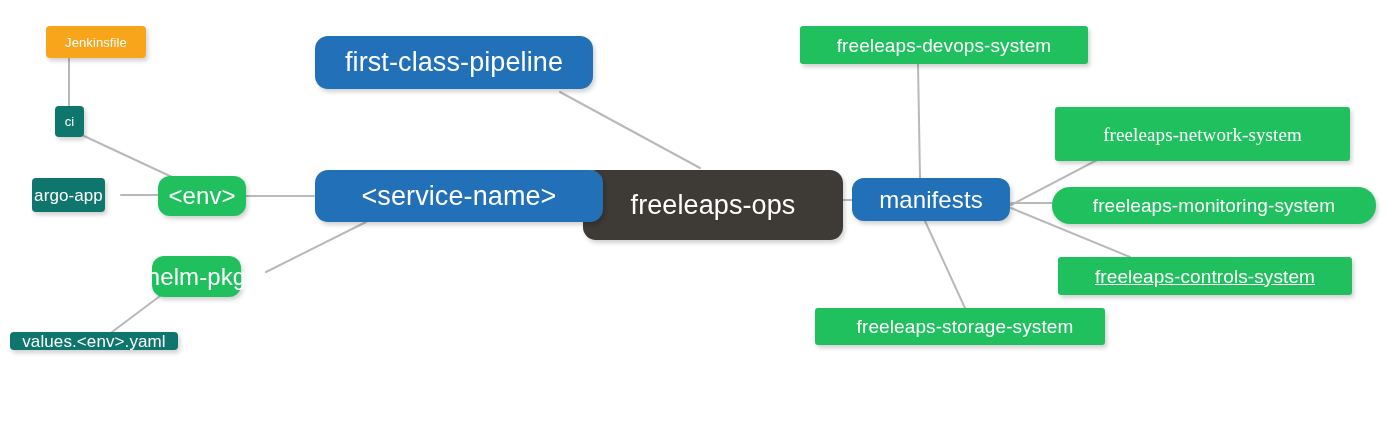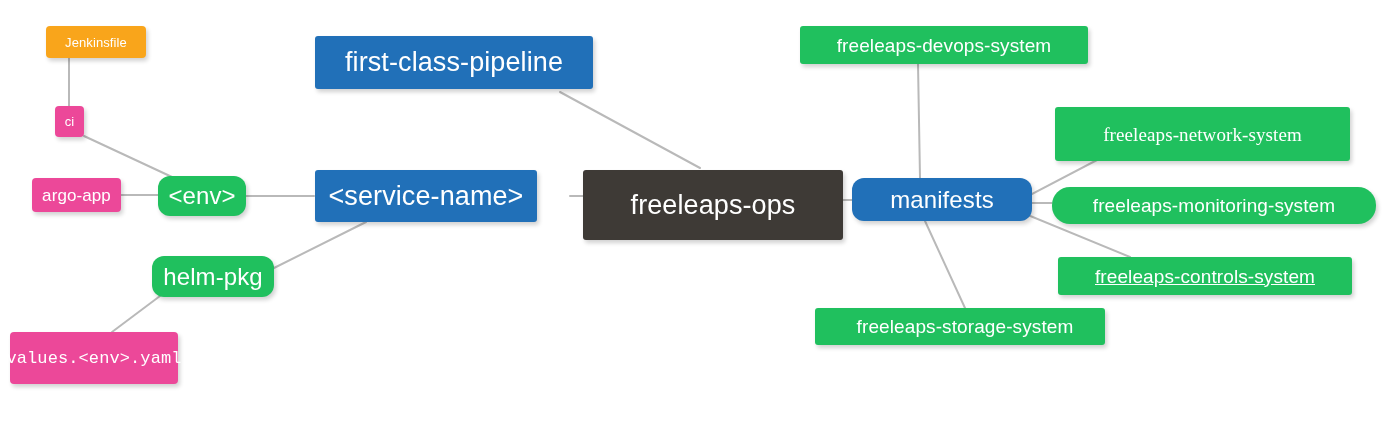--- a/index.html
+++ b/index.html
@@ -32,28 +32,28 @@
     border-radius:3px;
     box-shadow:2px 3px 4px rgba(0,0,0,0.18);
     letter-spacing:0.1px;
     line-height:1;
   }
   
   .sz-xs{ font-size:13px; padding:0 9px; border-radius:4px;}
   .sz-s { font-size:17px; padding:0 11px; border-radius:4px;}
   .sz-m { font-size:19px; padding:0 12px; border-radius:3px;}
   .sz-l { font-size:24px; padding:0 14px; border-radius:12px;}
-  .sz-xl{ font-size:27px; padding:0 16px; border-radius:3px;}
+  .sz-xl{ font-size:27px; padding:0 16px; border-radius:13px;}
 
   
   .c-root  { background:#3E3A36; }
   .c-blue  { background:#2170B8; }
   .c-green { background:#20C05E; }
   .c-orange{ background:#F9A51B;margin-left:28px; }
-  .c-red   { background:#ec4899; }
+  .c-red   { background:#0f766e; }
 </style>
 </head>
 <body>
 
 <div id="canvas">
   <svg id="edges" viewBox="0 0 1390 421" xmlns="http://www.w3.org/2000/svg">
       <line x1="570" y1="196" x2="585" y2="196" stroke="#b9b9b9" stroke-width="2" stroke-linecap="round"></line>
       <line x1="560" y1="92" x2="700" y2="168" stroke="#b9b9b9" stroke-width="2" stroke-linecap="round"></line>
       <line x1="843" y1="200" x2="853" y2="200" stroke="#b9b9b9" stroke-width="2" stroke-linecap="round"></line>
       <line x1="246" y1="196" x2="314" y2="196" stroke="#b9b9b9" stroke-width="2" stroke-linecap="round"></line>
@@ -65,45 +65,45 @@
       <line x1="920" y1="178" x2="918" y2="64" stroke="#b9b9b9" stroke-width="2" stroke-linecap="round"></line>
       <line x1="1011" y1="205" x2="1120" y2="148" stroke="#b9b9b9" stroke-width="2" stroke-linecap="round"></line>
       <line x1="1011" y1="203" x2="1052" y2="203" stroke="#b9b9b9" stroke-width="2" stroke-linecap="round"></line>
       <line x1="1011" y1="208" x2="1130" y2="257" stroke="#b9b9b9" stroke-width="2" stroke-linecap="round"></line>
       <line x1="925" y1="221" x2="965" y2="308" stroke="#b9b9b9" stroke-width="2" stroke-linecap="round"></line>
     </svg>
   <div id="node-layer">
       <div class="node sz-xl c-root" style="left: 583px; top: 170px; width: 260px; height: 70px; justify-content: center;">
         <span>freeleaps-ops</span>
       </div>
-      <div class="node sz-xl c-blue" style="left: 315px; top: 170px; width: 222px; height: 52px;">
+      <div class="node sz-xl c-blue" style="left: 315px; top: 170px; width: 288px; height: 52px;">
         <span>&lt;service-name&gt;</span>
       </div>
       <div class="node sz-xl c-blue" style="left: 315px; top: 36px; width: 278px; height: 53px;">
         <span>first-class-pipeline</span>
       </div>
-      <div class="node sz-l c-blue" style="left: 852px; top: 178px; width: 180px; height: 43px;">
+      <div class="node sz-l c-blue" style="left: 852px; top: 178px; width: 158px; height: 43px;">
         <span>manifests</span>
       </div>
       <div class="node sz-l c-green" style="left: 158px; top: 176px; width: 88px; height: 40px;">
         <span>&lt;env&gt;</span>
       </div>
-      <div class="node sz-l c-green" style="left: 152px; top: 256px; width: 122px; height: 41px;">
+      <div class="node sz-l c-green" style="left: 152px; top: 256px; width: 89px; height: 41px;">
         <span>helm-pkg</span>
       </div>
       <div class="node sz-xs c-orange" style="left: 18px; top: 26px; width: 100px; height: 32px;">
         <span>Jenkinsfile</span>
       </div>
       <div class="node sz-xs c-red" style="left: 55px; top: 106px; width: 29px; height: 31px;">
         <span>ci</span>
       </div>
-      <div class="node sz-s c-red" style="left: 32px; top: 178px; width: 89px; height: 34px;">
+      <div class="node sz-s c-red" style="left: 32px; top: 178px; width: 73px; height: 34px;">
         <span>argo-app</span>
       </div>
-      <div class="node sz-s c-red" style="left: 10px; top: 332px; width: 168px; height: 52px; font-family: Liberation Mono, monospace;">
+      <div class="node sz-s c-red" style="left: 10px; top: 332px; width: 168px; height: 18px;">
         <span>values.&lt;env&gt;.yaml</span>
       </div>
       <div class="node sz-m c-green" style="left: 800px; top: 26px; width: 288px; height: 38px;">
         <span>freeleaps-devops-system</span>
       </div>
       <div class="node sz-m c-green" style="left: 1055px; top: 107px; width: 295px; height: 54px; font-family: Liberation Serif, serif;">
         <span>freeleaps-network-system</span>
       </div>
       <div class="node sz-m c-green" style="left: 1052px; top: 187px; width: 324px; height: 37px; border-radius: 18px;">
         <span>freeleaps-monitoring-system</span>

